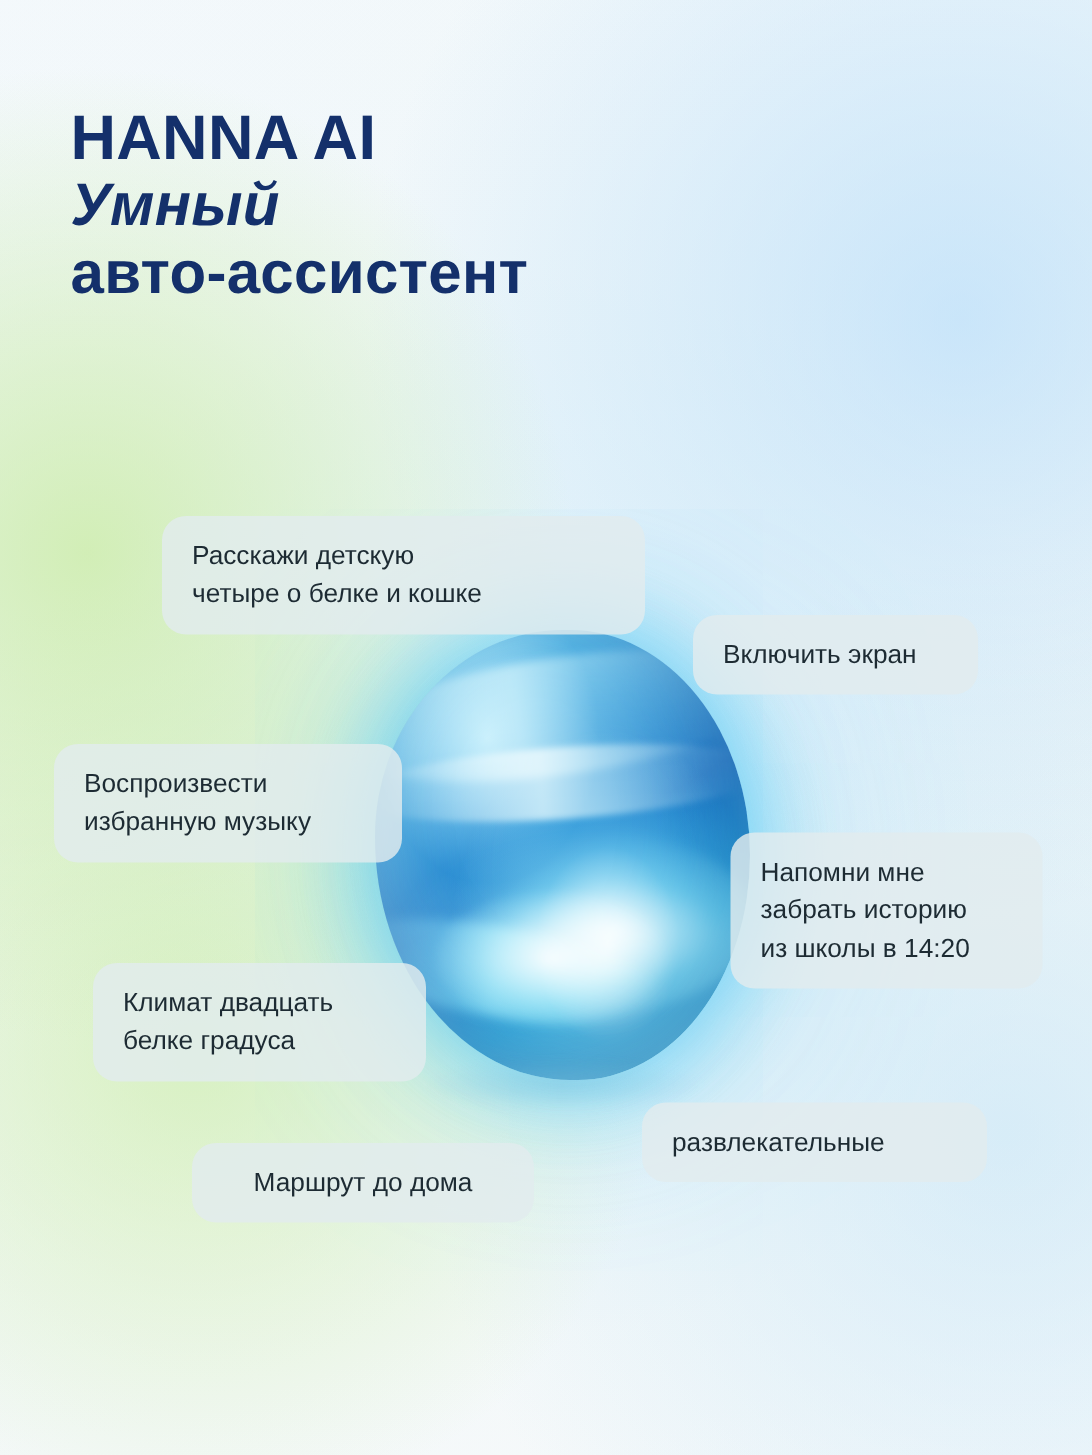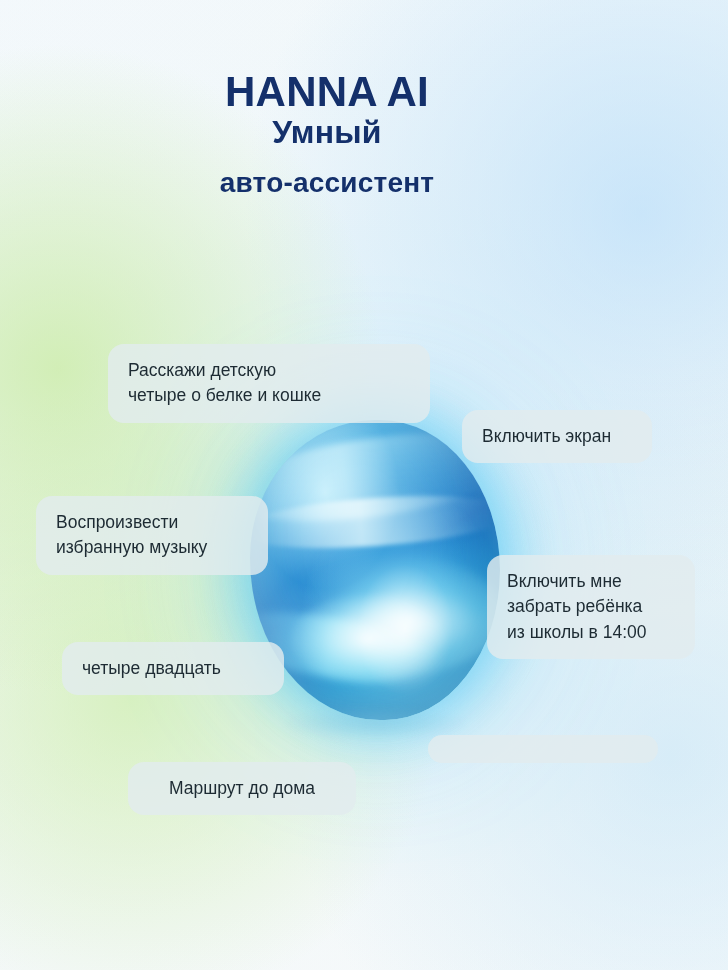--- a/index.html
+++ b/index.html
@@ -31,25 +31,24 @@
     position: absolute;
     left: 47px;
     top: 68px;
     width: 560px;
   }
   .title-line {
     color: #14306b;
     font-weight: bold;
     letter-spacing: 0.2px;
     line-height: 1.12;
-    text-align: center;
   }
   .title-line.l1 { font-size: 42px; }
-  .title-line.l2 { font-size: 32px; }
-  .title-line.l3 { font-size: 28px; margin-top: 16px; }
+  .title-line.l2 { font-size: 40px; font-style: italic; }
+  .title-line.l3 { font-size: 40px; }
 
   
   .orb-wrap {
     position: absolute;
     left: 250px;
     top: 420px;
     width: 250px;
     height: 310px;
   }
   .orb-glow {
@@ -179,29 +178,31 @@
   <div class="chip c2">
     <span>Включить экран</span>
   </div>
 
   <div class="chip c3">
     <span>Воспроизвести</span>
     <span>избранную музыку</span>
   </div>
 
   <div class="chip c4">
-    <span>Включить мне</span>
-    <span>забрать ребёнка</span>
-    <span>из школы в 14:00</span>
+    <span>Напомни мне</span>
+    <span>забрать историю</span>
+    <span>из школы в 14:20</span>
   </div>
 
   <div class="chip c5">
-    <span>четыре двадцать</span>
+    <span>Климат двадцать</span>
+    <span>белке градуса</span>
   </div>
 
   <div class="chip c6">
     <span>Маршрут до дома</span>
   </div>
 
   <div class="chip c7">
+    <span>развлекательные</span>
   </div>
 
 </div>
 
 </body></html>

